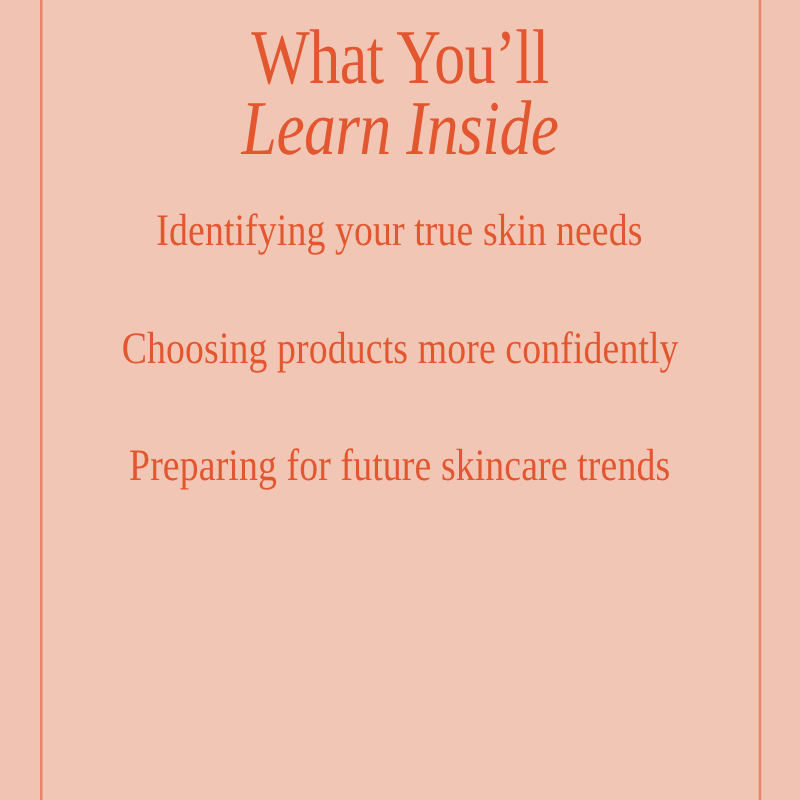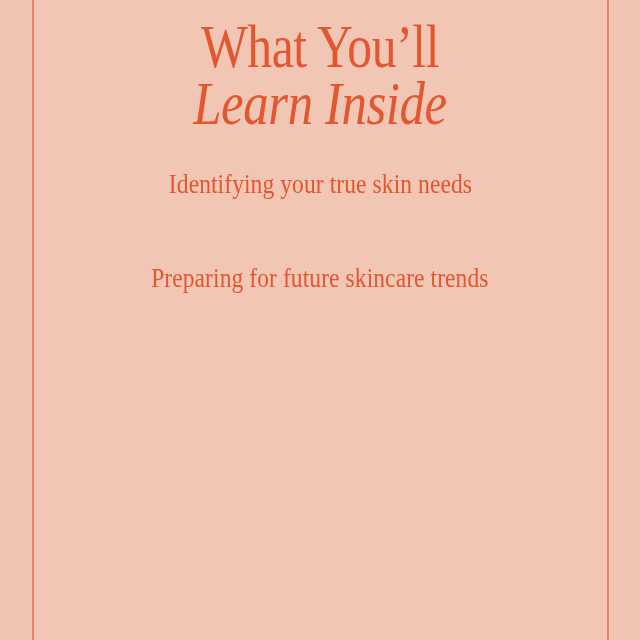--- a/index.html
+++ b/index.html
@@ -82,21 +82,21 @@
     width: 640px;
     margin: 0;
     padding: 0;
     list-style: none;
   }
   .benefit-item {
     height: 94px;
     line-height: 48px;
     text-align: center;
     color: #e2572f;
-    font-size: 28px;
+    font-size: 36px;
     font-weight: 400;
     white-space: nowrap;
   }
   .benefit-text {
     display: inline-block;
     transform: scaleX(0.84);
     transform-origin: center center;
     letter-spacing: 0.1px;
   }
 </style>
@@ -114,17 +114,20 @@
   <div class="title-block">
     <span class="title-line title-line-1">What You’ll</span>
     <span class="title-line title-line-2">Learn Inside</span>
   </div>
 
   <ul class="benefit-list">
     <li class="benefit-item">
       <span class="benefit-text">Identifying your true skin needs</span>
     </li>
     <li class="benefit-item">
+      <span class="benefit-text">Choosing products more confidently</span>
+    </li>
+    <li class="benefit-item">
       <span class="benefit-text">Preparing for future skincare trends</span>
     </li>
   </ul>
 
 </div>
 
 </body></html>

